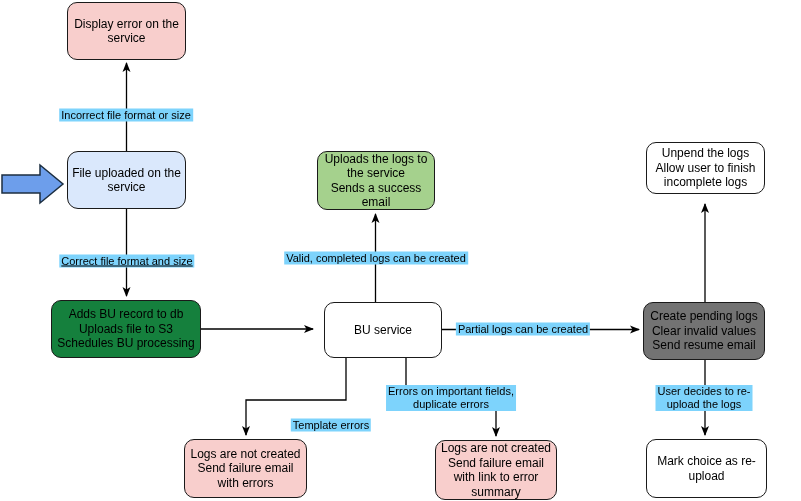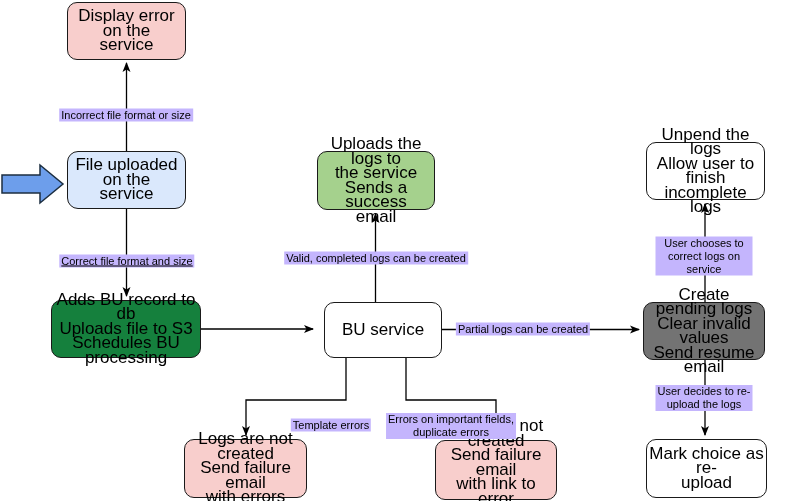--- a/index.html
+++ b/index.html
@@ -20,30 +20,30 @@
   .node {
     position: absolute;
     z-index: 2;
     box-sizing: border-box;
     border: 1.3px solid #1a1a1a;
     border-radius: 10px;
     display: flex;
     align-items: center;
     justify-content: center;
     text-align: center;
-    font-size: 17px;
+    font-size: 12px;
     line-height: 14.5px;
     white-space: pre-line;
     padding: 2px;
   }
   .elabel {
     position: absolute;
     z-index: 3;
     transform: translate(-50%, -50%);
-    background: #c4b5fd;
+    background: #7dd3fc;
     font-size: 11px;
     line-height: 13px;
     white-space: pre-line;
     text-align: center;
     padding: 0 2px;
   }
 </style>
 </head>
 <body>
 
@@ -100,37 +100,36 @@
 
   <div class="node" style="left: 435px; top: 440px; width: 122px; height: 60px; background: rgb(248, 206, 204); border-color: rgb(26, 26, 26);">Logs are not created
 Send failure email
 with link to error
 summary</div>
 
   <div class="node" style="left: 643px; top: 302px; width: 122px; height: 58px; background: #737373; border-color: rgb(26, 26, 26);">Create pending logs
 Clear invalid values
 Send resume email</div>
 
-  <div class="node" style="left: 646px; top: 142px; width: 119px; height: 58px; background: rgb(255, 255, 255); border-color: rgb(26, 26, 26);">Unpend the logs
+  <div class="node" style="left: 646px; top: 142px; width: 119px; height: 52px; background: rgb(255, 255, 255); border-color: rgb(26, 26, 26);">Unpend the logs
 Allow user to finish
 incomplete logs</div>
 
   <div class="node" style="left: 646px; top: 439px; width: 121px; height: 59px; background: rgb(255, 255, 255); border-color: rgb(26, 26, 26);">Mark choice as re-
 upload</div>
 
   <div class="elabel" style="left:126px; top:115px;">Incorrect file format or size</div>
 
   <div class="elabel" style="left:127px; top:261px;text-decoration:underline;">Correct file format and size</div>
 
   <div class="elabel" style="left:376px; top:258px;">Valid, completed logs can be created</div>
 
   <div class="elabel" style="left:523px; top:329px;">Partial logs can be created</div>
 
   <div class="elabel" style="left:331px; top:425px;">Template errors</div>
 
-  <div class="elabel" style="left:451px; top:398px;margin-top:28px;">Errors on important fields,
+  <div class="elabel" style="left:451px; top:398px;">Errors on important fields,
 duplicate errors</div>
 
-  <div class="elabel" style="left:704px; top:256px;">User chooses to correct logs on service</div>
 
   <div class="elabel" style="left:704px; top:398px;">User decides to re-upload the logs</div>
 
 </div>
 
 </body></html>

